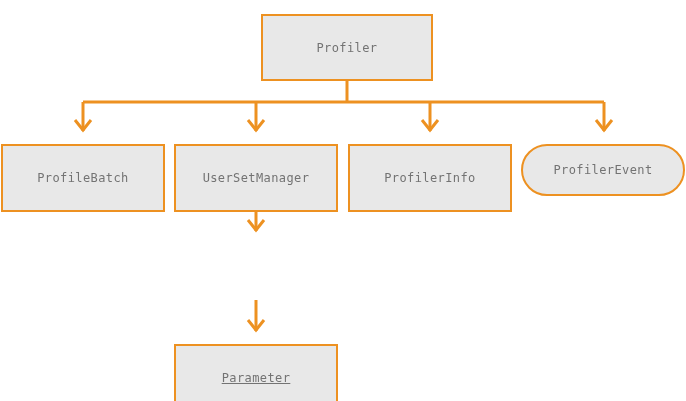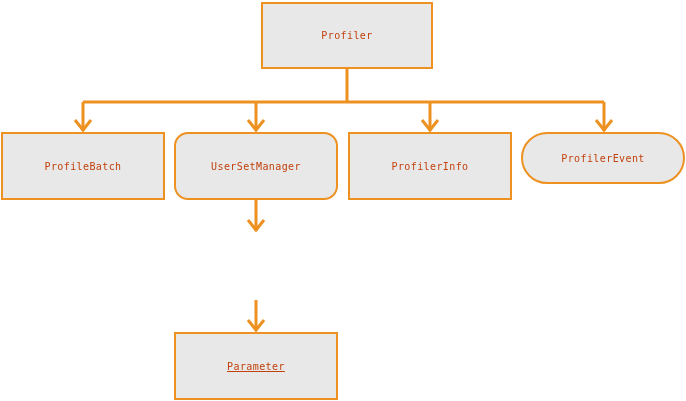--- a/index.html
+++ b/index.html
@@ -25,31 +25,32 @@
     height: 401px;
   }
   .node {
     position: absolute;
     box-sizing: border-box;
     background: #e8e8e8;
     border: 2px solid #ed9121;
     display: flex;
     align-items: center;
     justify-content: center;
-    color: #c2410c;
-    font-size: 10px;
+    color: #737373;
+    font-size: 12px;
     letter-spacing: 0.4px;
     white-space: nowrap;
     z-index: 2;
+    margin-top: 12px;
   }
   
   #node-profiler        { left: 261px; top: 2px;   width: 172px; height: 67px; }
   
   #node-profilebatch    { left: 1px;   top: 132px; width: 164px; height: 68px; }
-  #node-usersetmanager  { left: 174px; top: 132px; width: 164px; height: 68px; border-radius: 14px; }
+  #node-usersetmanager  { left: 174px; top: 132px; width: 164px; height: 68px; }
   #node-profilerinfo    { left: 348px; top: 132px; width: 164px; height: 68px; }
   #node-profilerevent   { left: 521px; top: 132px; width: 164px; height: 52px; border-radius: 31px; }
   
   #node-userset         { left: 174px; top: 232px; width: 164px; height: 68px; }
   
   #node-parameter       { left: 174px; top: 332px; width: 164px; height: 68px; text-decoration: underline; }
 </style>
 </head>
 <body>
 

